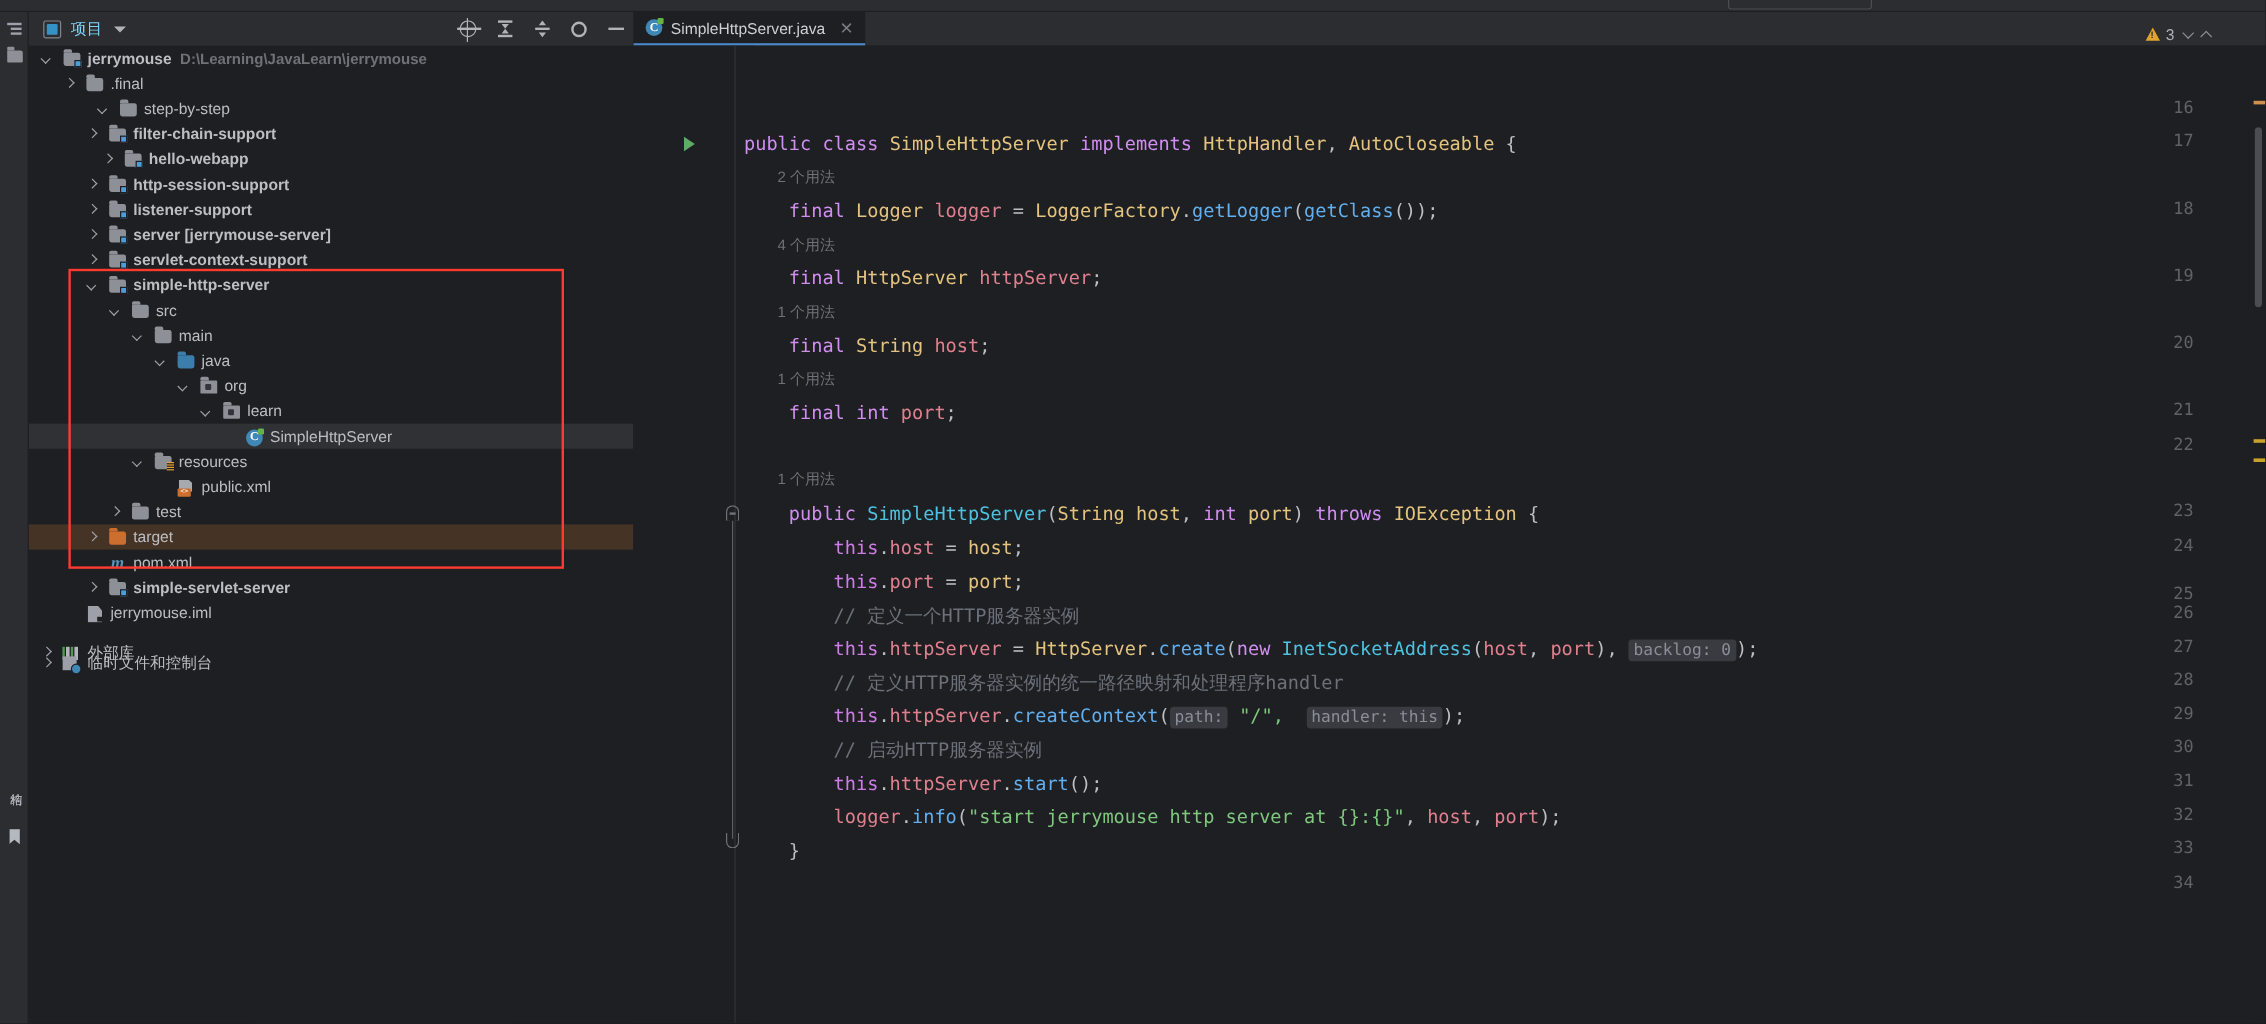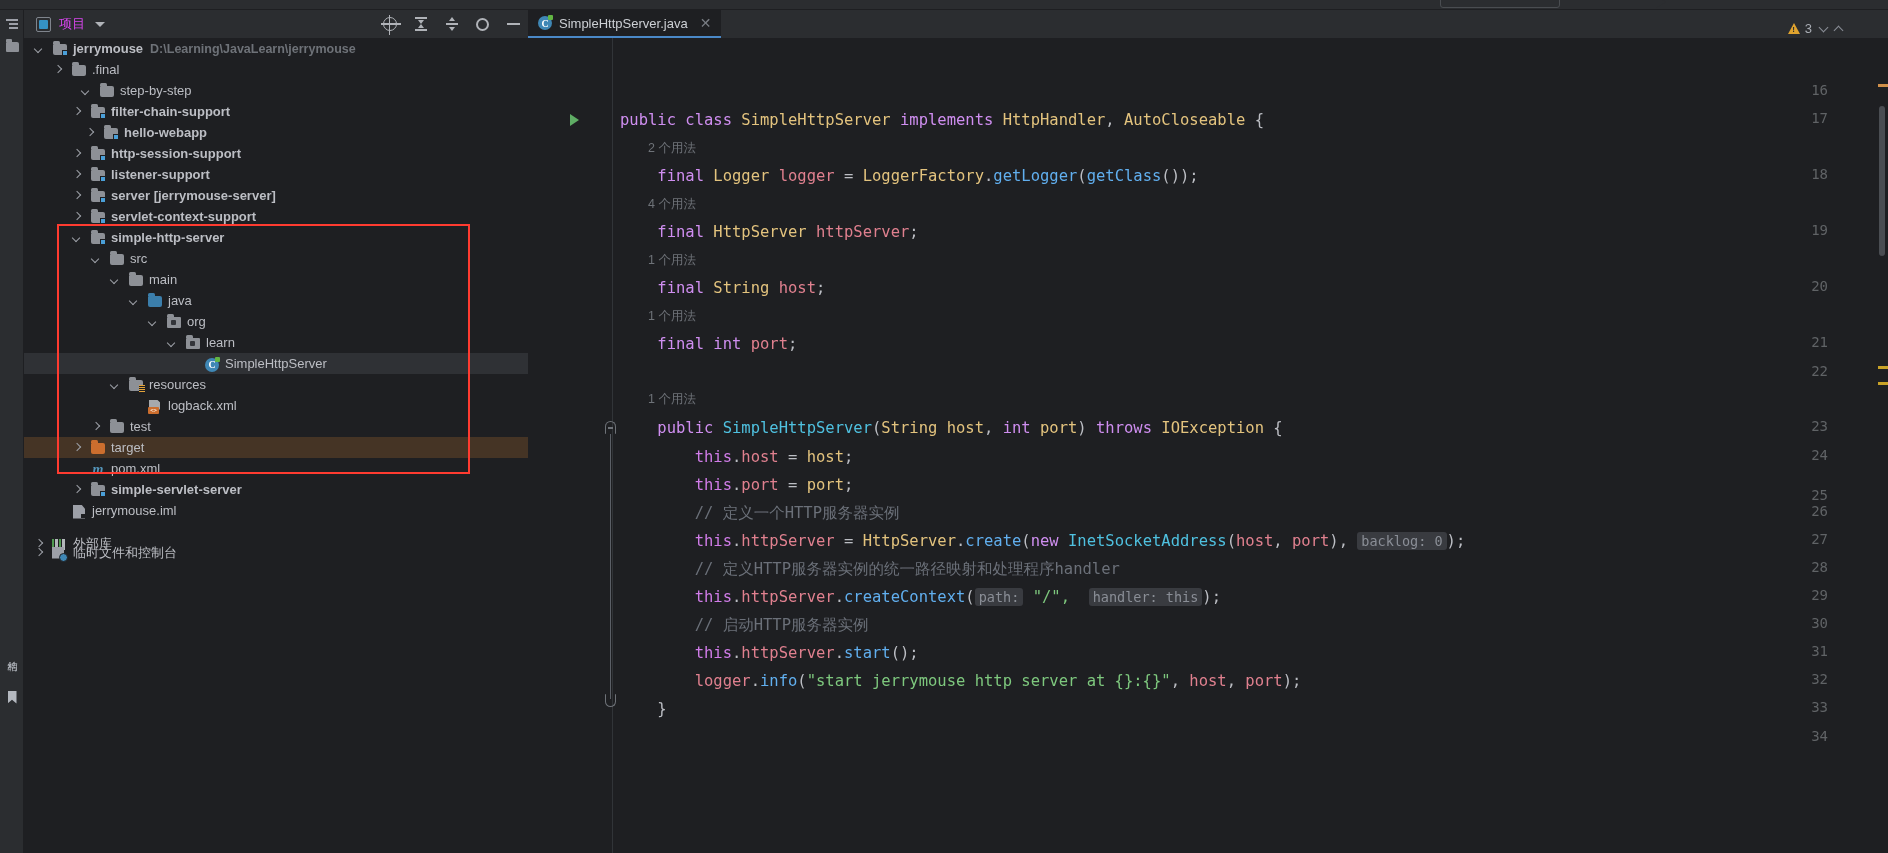--- a/index.html
+++ b/index.html
@@ -70,21 +70,21 @@
     display: flex; align-items: center; padding-left: 12px;
   }
   .panel-title-icon {
     width: 15px; height: 15px; border: 1.6px solid #7f858d; border-radius: 2px;
     position: relative; flex: 0 0 auto;
   }
   .panel-title-icon::after {
     content: ''; position: absolute; inset: 2px; background: #3592c4; border-radius: 1px;
   }
   .panel-title {
-    margin-left: 8px; color: #d946ef; font-size: 13px; letter-spacing: .2px;
+    margin-left: 8px; color: #7dd3fc; font-size: 13px; letter-spacing: .2px;
   }
   .panel-caret {
     margin-left: 10px; width: 0; height: 0;
     border-left: 5px solid transparent; border-right: 5px solid transparent;
     border-top: 5px solid #b0b3b8;
   }
   .panel-actions {
     position: absolute; right: 6px; top: 0; height: 28px;
     display: flex; align-items: center; gap: 14px;
   }
@@ -576,21 +576,21 @@
           </span>
           <span class="nlabel" style="left: 125px;">resources</span>
         </div>
         <div class="node" style="top: 357px; position: absolute; left: 0px; right: 0px;">
           <span class="nicon" style="left: 123px;">
             <span class="xml-icon">
               <span class="pg"></span>
               <span class="tag">&lt;&gt;</span>
             </span>
           </span>
-          <span class="nlabel" style="left: 144px;">logback.xml</span>
+          <span class="nlabel" style="left: 144px;">public.xml</span>
         </div>
         <div class="node" style="top: 378px; position: absolute; left: 0px; right: 0px;">
           <span class="arrow" style="left: 67px;"></span>
           <span class="nicon" style="left: 85px;">
             <span class="fo"></span>
           </span>
           <span class="nlabel" style="left: 106px;">test</span>
         </div>
         <div class="node target-hl" style="top: 399px; position: absolute; left: 0px; right: 0px;">
           <span class="arrow" style="left: 48px;"></span>

